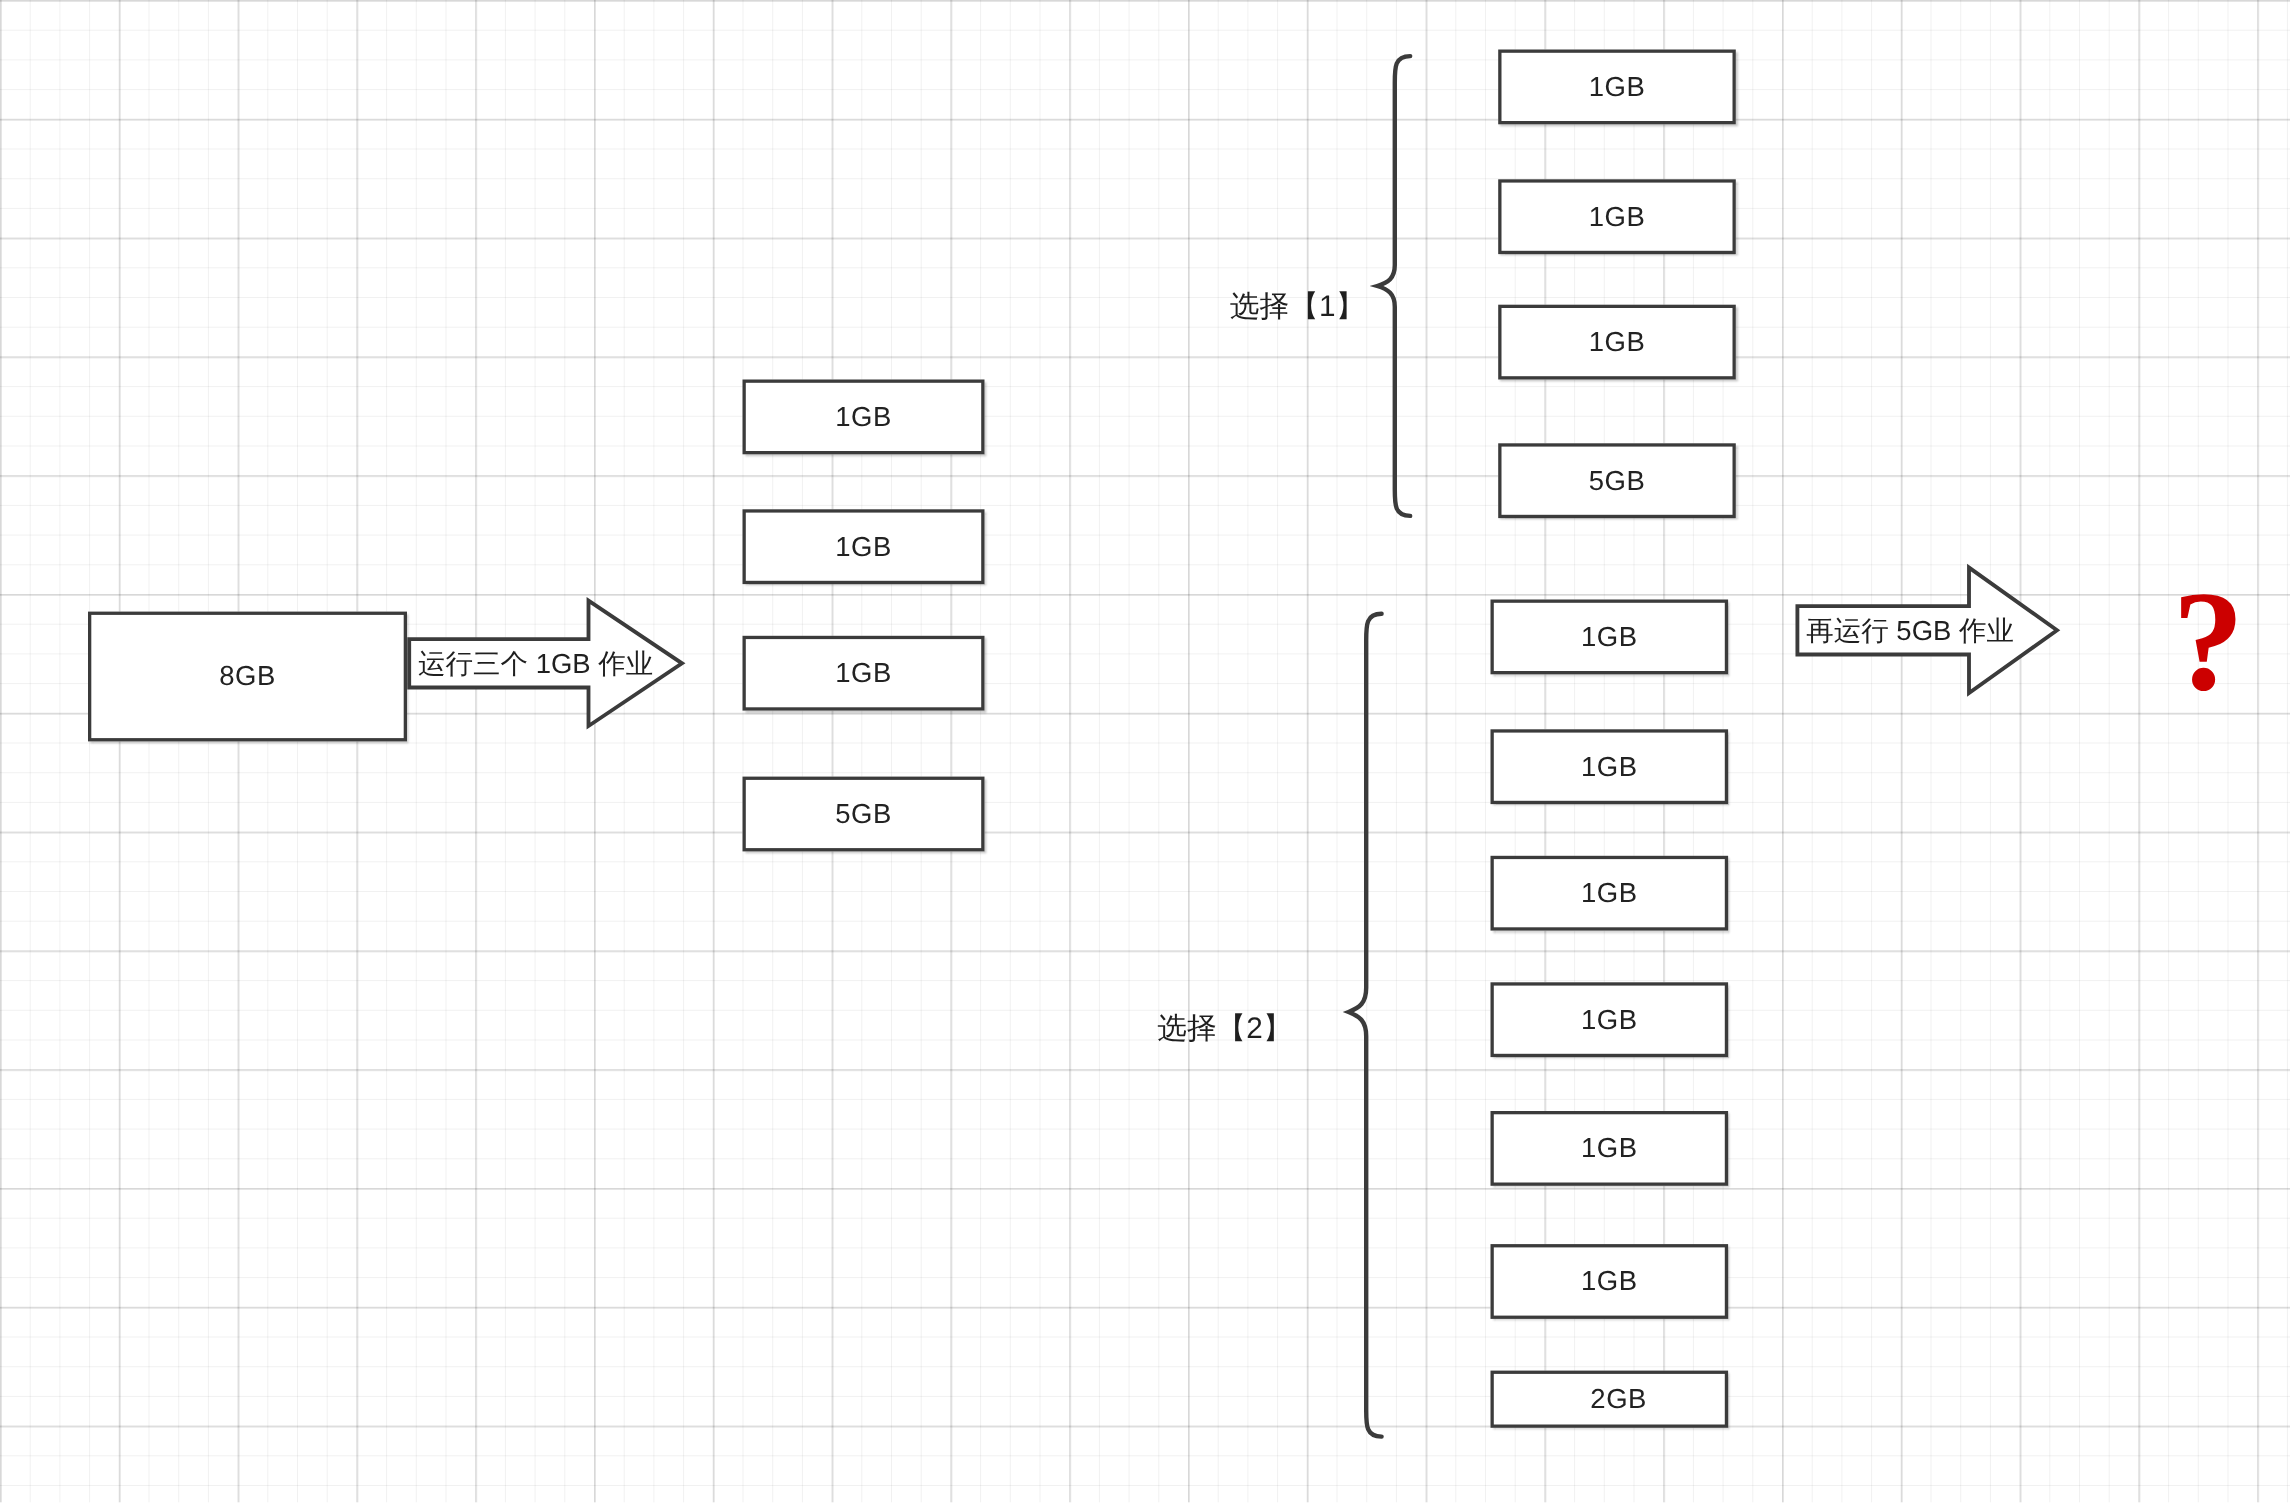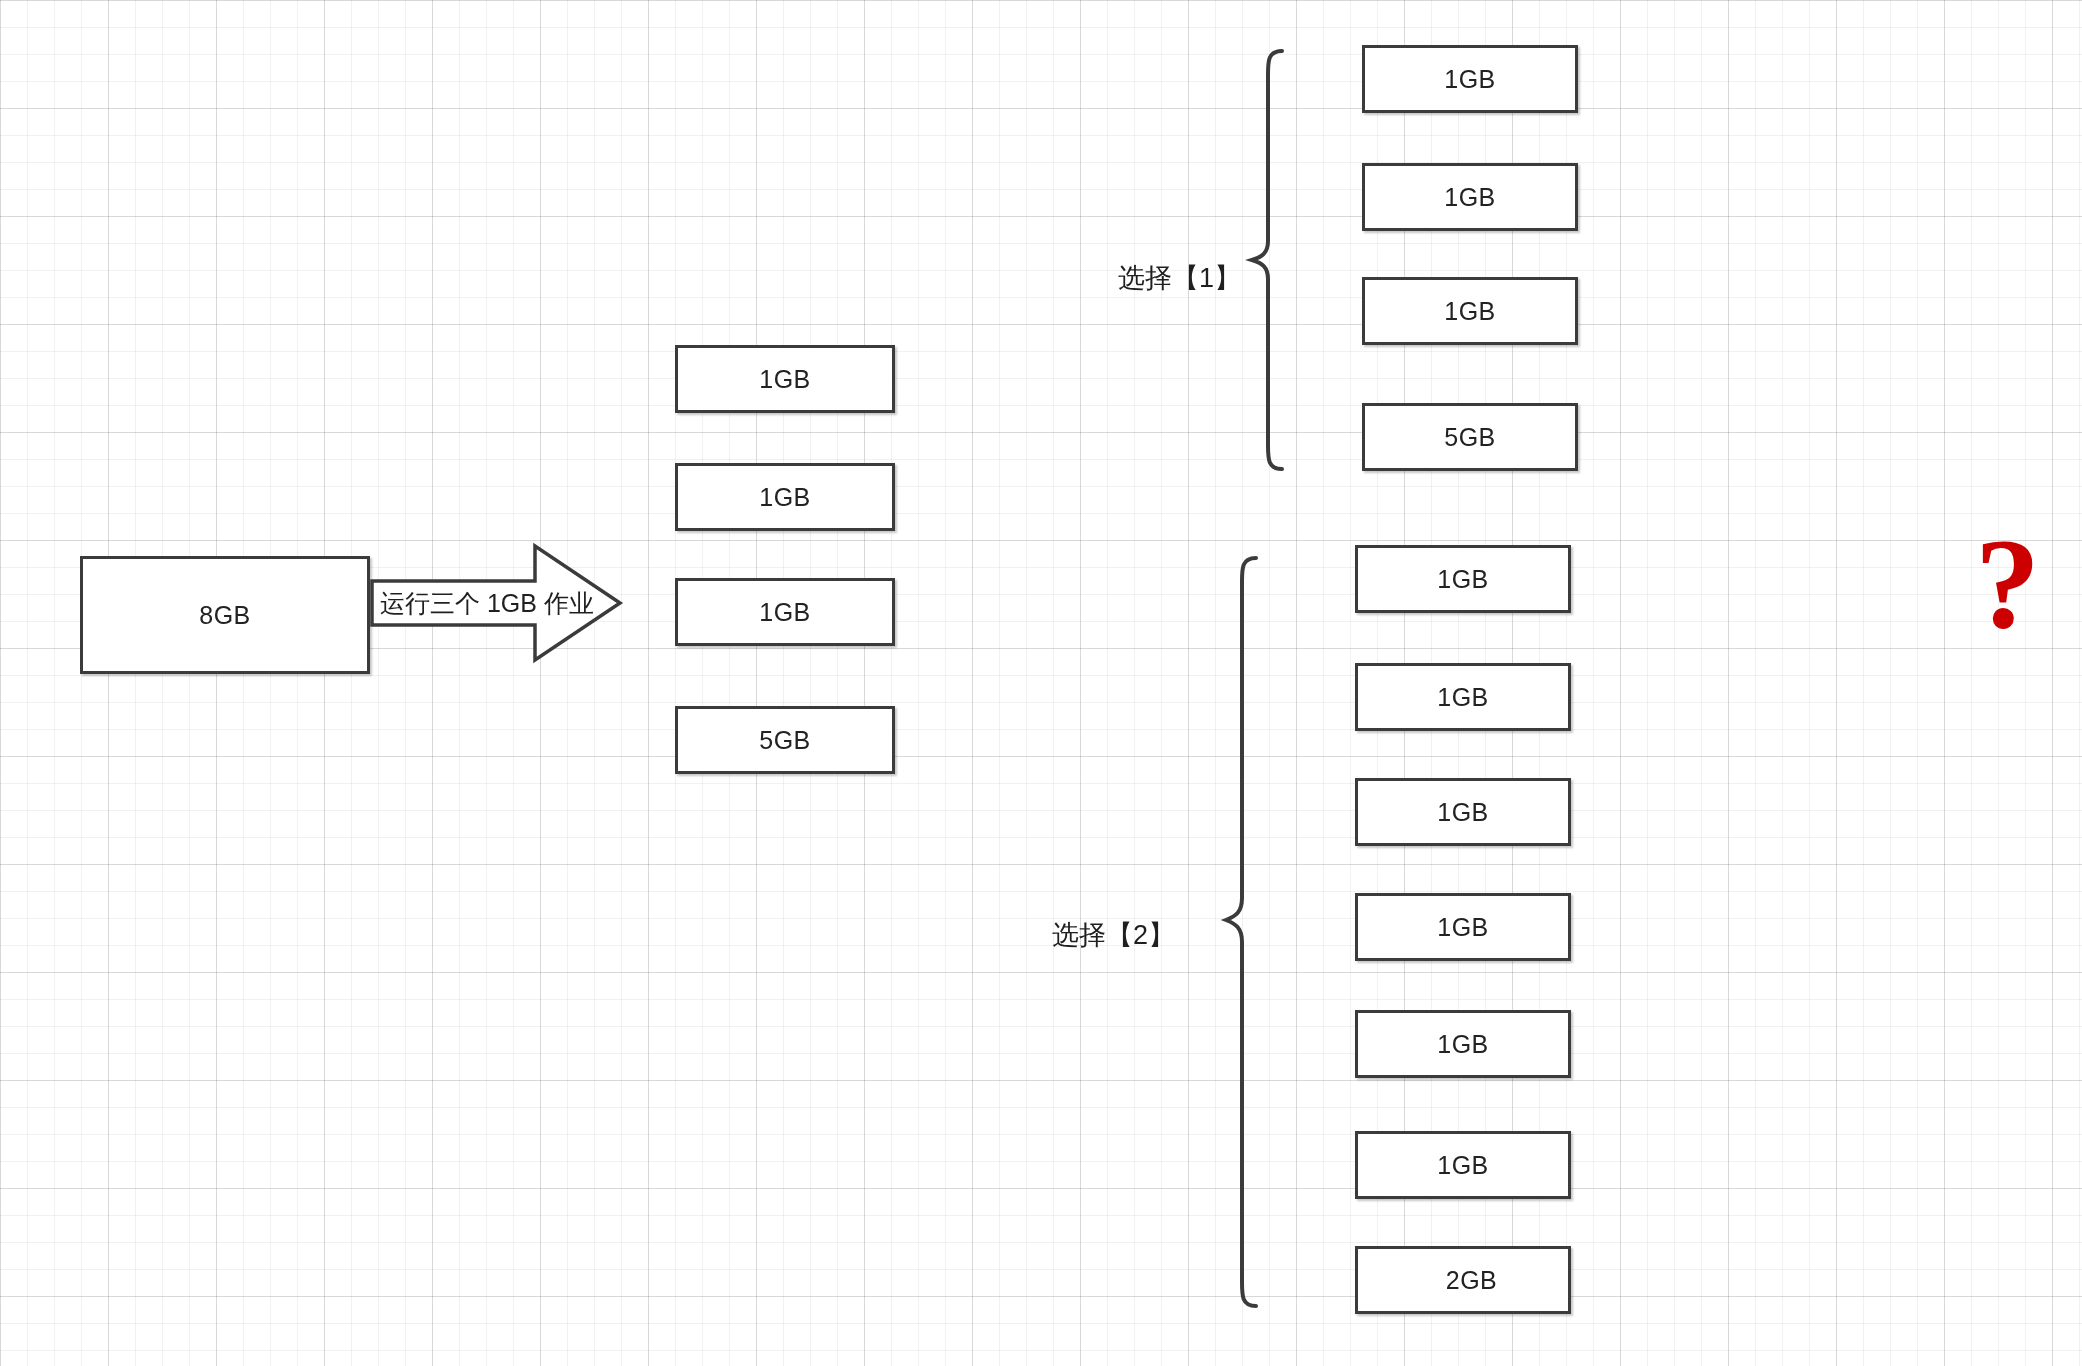--- a/index.html
+++ b/index.html
@@ -154,20 +154,26 @@
   </div>
   <div class="mem-box" style="left:1325px; top:893px; width:216px; height:68px;">
     <span class="mem-label">1GB</span>
   </div>
   <div class="mem-box" style="left:1325px; top:1010px; width:216px; height:68px;">
     <span class="mem-label">1GB</span>
   </div>
   <div class="mem-box" style="left:1325px; top:1131px; width:216px; height:68px;">
     <span class="mem-label">1GB</span>
   </div>
-  <div class="mem-box" style="left:1325px; top:1246px; width:216px; height:68px;padding-left:17px;">
+  <div class="mem-box" style="left:1325px; top:1246px; width:216px; height:52px;padding-left:17px;">
     <span class="mem-label">2GB</span>
   </div>
 
+  <div class="arrow-wrap" style="left:1632px; top:508px; width:240px; height:130px;">
+    <svg width="240" height="130" viewBox="0 0 240 130">
+      <polygon points="2,43 158,43 158,8 238,65 158,122 158,87 2,87" fill="#ffffff" stroke="#3b3b3b" stroke-width="3.5" stroke-linejoin="miter"></polygon>
+    </svg>
+    <span class="arrow-label">再运行 5GB 作业</span>
+  </div>
 
   <span class="question-mark" style="left:1975px; top:518px; color:#CC0000;">?</span>
 
 </div>
 
 </body></html>

